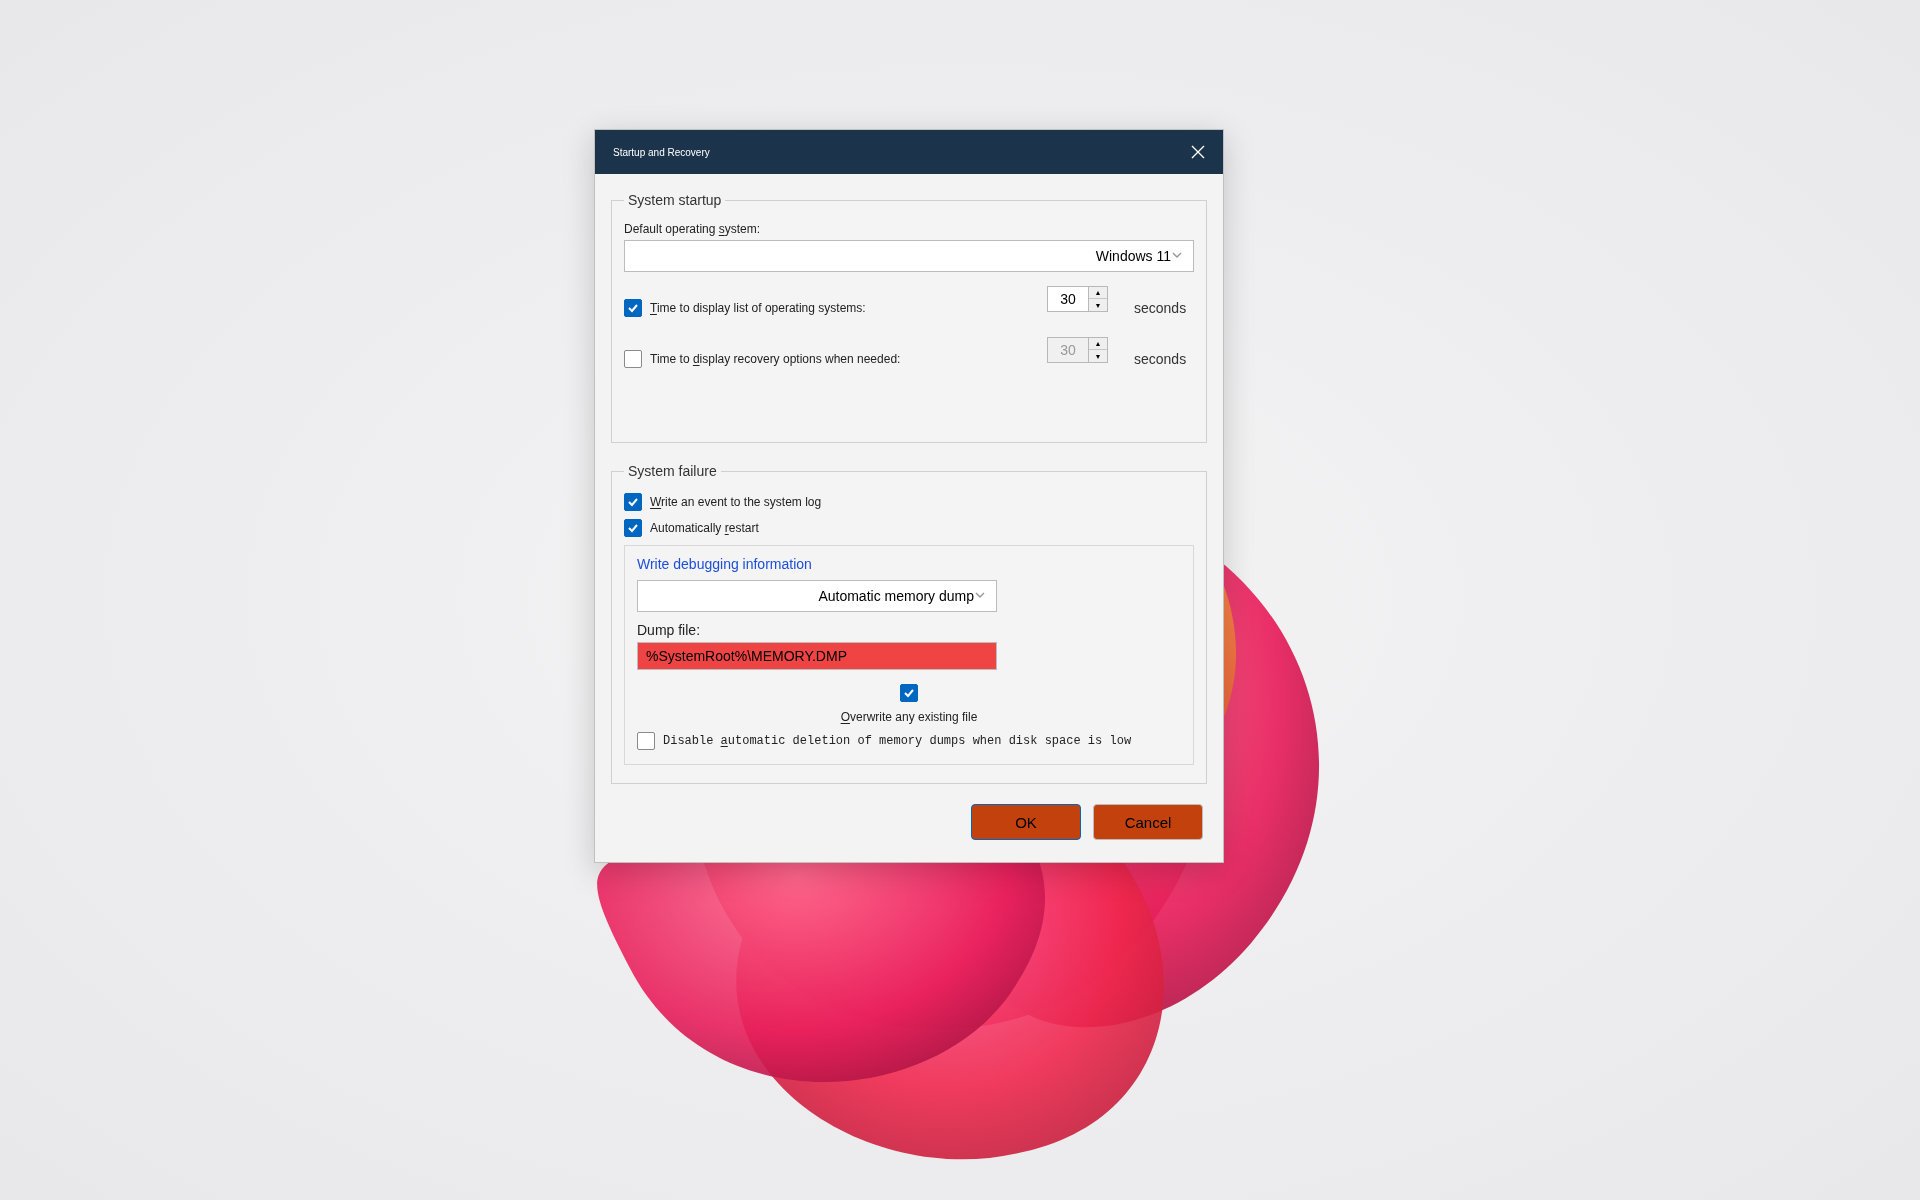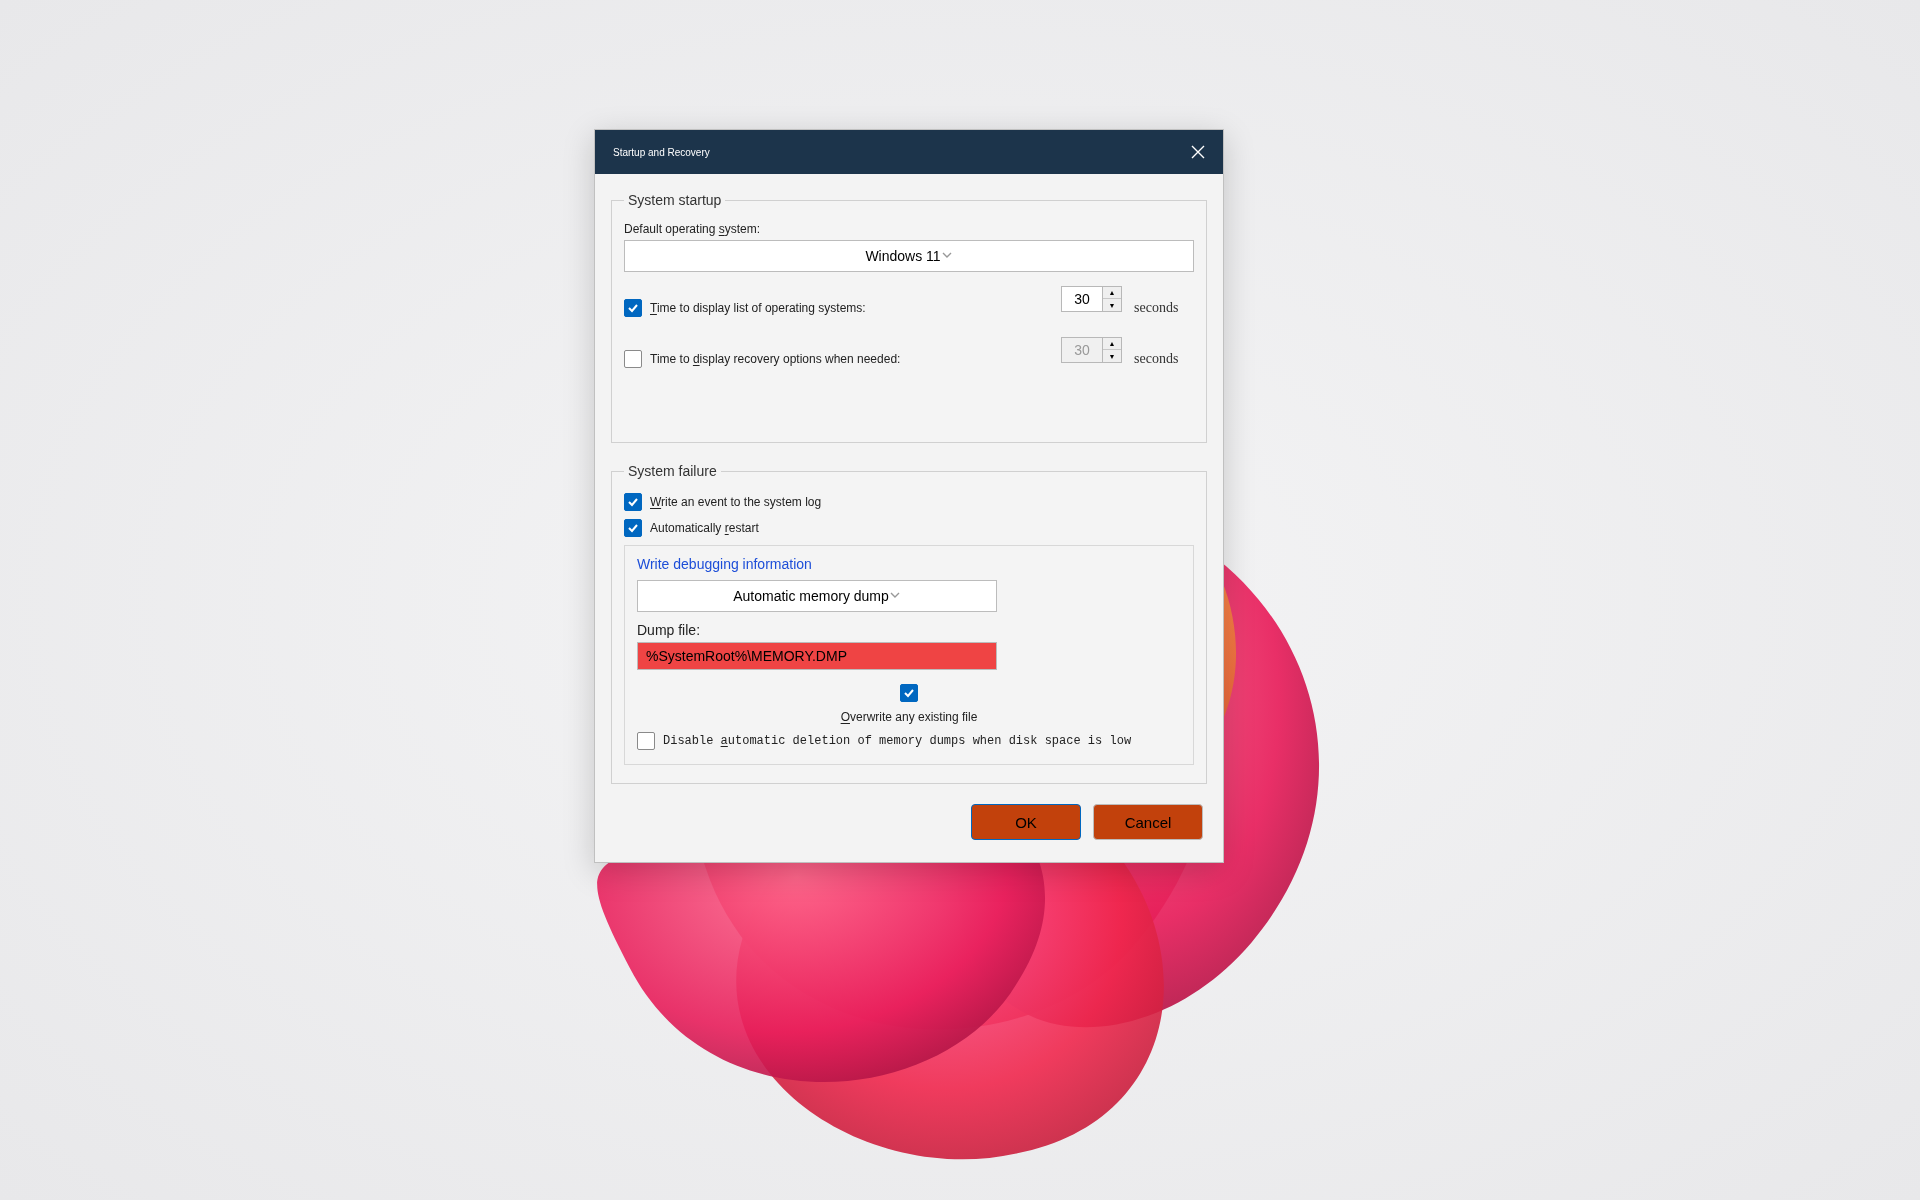--- a/index.html
+++ b/index.html
@@ -36,21 +36,21 @@
 .body { padding: 18px 16px 16px 16px; }
 fieldset {
   border: 1px solid #d0d0d0; background: #f4f4f4;
   padding: 14px 12px 18px 12px; margin-bottom: 20px;
 }
 legend { font-size: 14px; color: #333; padding: 0 4px; }
 .row { display: flex; align-items: center; gap: 8px; margin-bottom: 8px; }
 label.lbl { font-size: 12px; color: #222; }
 .u { text-decoration: underline; text-underline-offset: 2px; }
 .combo {
-  display: flex; align-items: center; justify-content: center;
+  display: flex; align-items: center; justify-content: flex-end;
   background: #fff; border: 1px solid #bcbcbc; height: 32px;
   padding: 0 10px; font-size: 14px; width: 100%;
 }
 .combo .chev { opacity: .6; }
 .check {
   display: inline-flex; align-items: center; justify-content: center;
   width: 18px; height: 18px; border: 1px solid #8a8a8a;
   background: #fff; border-radius: 2px; flex-shrink: 0;
 }
 .check.checked { background: #0067c0; border-color: #0067c0; }
@@ -65,21 +65,21 @@
 .spin input:disabled { background: #f0f0f0; color: #999; }
 .spin .btns {
   display: flex; flex-direction: column; border: 1px solid #b8b8b8;
   border-left: none; height: 26px;
 }
 .spin .sb {
   width: 18px; height: 13px; display:flex; align-items:center; justify-content:center;
   background: #efefef; cursor: pointer; font-size: 7px; line-height: 1;
 }
 .spin .sb:first-child { border-bottom: 1px solid #c8c8c8; }
-.unit { font-size: 14px; color: #333; margin-left: 4px; overflow:hidden; white-space:nowrap;font-family:Liberation Serif, serif; }
+.unit { font-size: 14px; color: #333; margin-left: 18px; overflow:hidden; white-space:nowrap; }
 .inner-group {
   border: 1px solid #d8d8d8; padding: 10px 12px 14px 12px;
   margin-top: 8px;
 }
 .inner-group .g-title { font-size: 14px; color: #1d4ed8; margin-bottom: 8px; }
 input.text {
   height: 28px; border: 1px solid #bcbcbc; background: #ef4444;
   padding: 0 8px; font-size: 14px; width: 360px;
 }
 .small-label { font-size: 14px; color: #222; margin: 10px 0 4px 0; }

